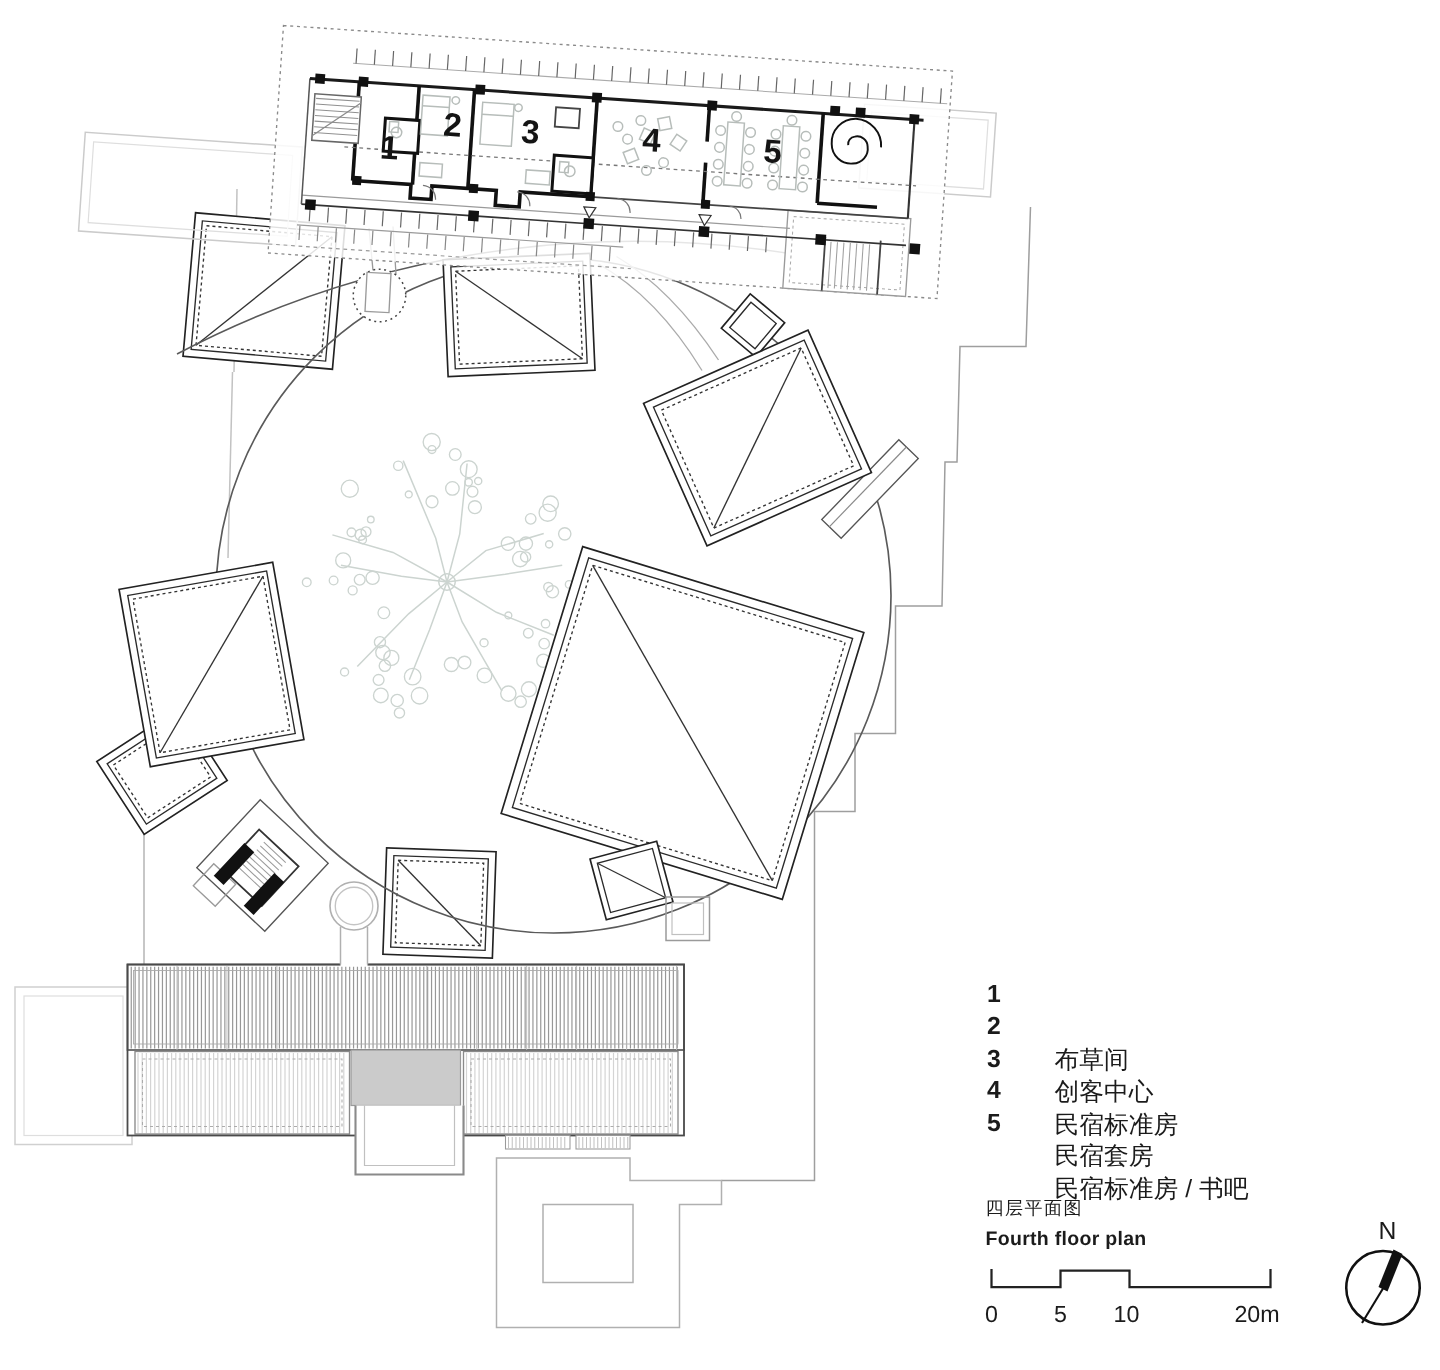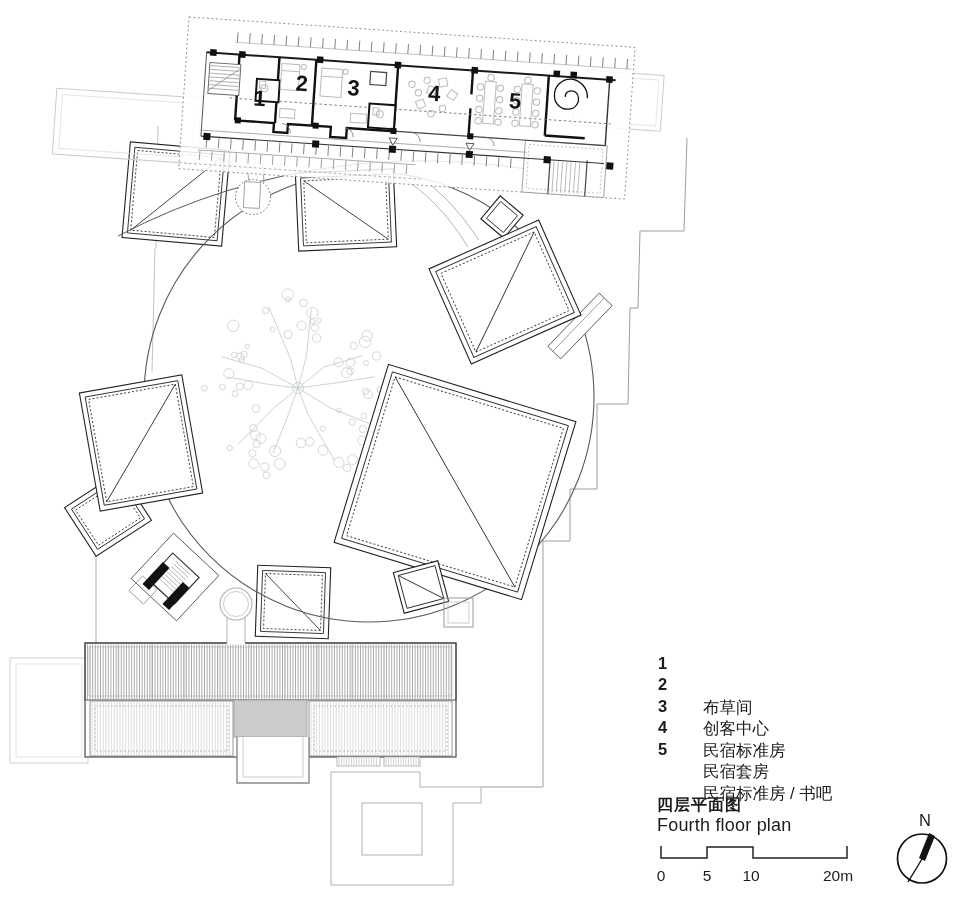--- a/index.html
+++ b/index.html
@@ -18,22 +18,22 @@
   .roomnum{font-size:22px;font-weight:600;fill:#141414;text-anchor:middle;}
   .scalelbl{font-size:15.5px;font-weight:500;text-anchor:middle;}
   .northlbl{font-size:16.5px;font-weight:500;text-anchor:middle;}
 
   .legend{position:absolute;left:658px;top:653px;font-size:16.5px;color:#1b1b1b;}
   .legend-row{display:flex;line-height:21.4px;height:21.4px;}
   .legend-num{width:45px;font-weight:700;}
   .legend-label{font-weight:500;margin-top:44px;}
 
   .title-block{position:absolute;left:657px;top:795px;color:#1b1b1b;}
-  .title-zh{font-size:16px;font-weight:700;letter-spacing:1px;line-height:20px;}
-  .title-en{font-size:18px;font-weight:400;letter-spacing:0.2px;line-height:21px;}
+  .title-zh{font-size:12px;font-weight:400;letter-spacing:1px;line-height:20px;}
+  .title-en{font-size:13px;font-weight:700;letter-spacing:0.2px;line-height:21px;}
 </style>
 </head>
 <body>
 
 <div class="stage">
 
 <svg width="960" height="913" viewBox="0 0 960 913">
 
   <g fill="none" stroke="#9e9e9e" stroke-width="1">
     <path d="M687,138 L684,231 L640,231 L638,308 L630,308 L628,404 L597,404 L597,489 L570,489 L570,541 L543,541 L543,787 L481,787"></path>

